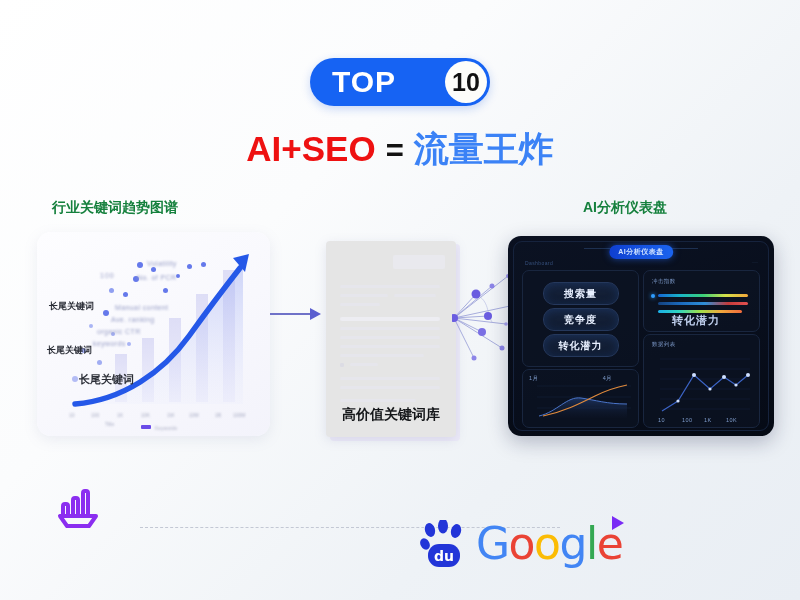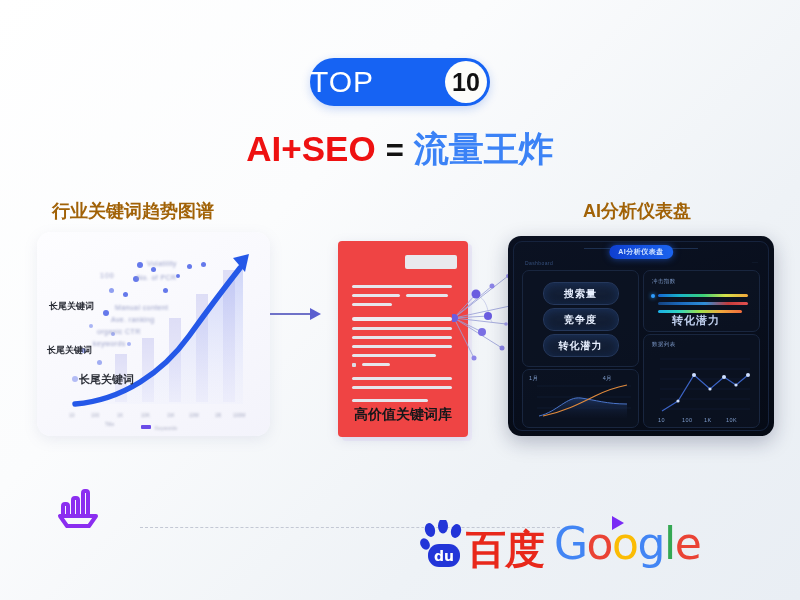--- a/index.html
+++ b/index.html
@@ -13,41 +13,41 @@
   .stage{position:absolute;inset:0;}
 
   
   .top-badge{
     position:absolute;left:310px;top:58px;width:180px;height:48px;
     background:#1663f3;border-radius:26px;
     box-shadow:0 3px 10px rgba(20,80,220,.22);
     display:flex;align-items:center;
   }
   .top-badge .tb-label{
-    color:#ffffff;font-size:30px;font-weight:normal;letter-spacing:1px;
-    line-height:1;
+    color:#ffffff;font-size:30px;font-weight:bold;letter-spacing:1px;
+    margin-left:22px;line-height:1;
   }
   .top-badge .tb-circle{
     position:absolute;right:3px;top:3px;width:42px;height:42px;
     background:#fdfdfa;border-radius:50%;
     display:flex;align-items:center;justify-content:center;
   }
   .top-badge .tb-num{color:#111;font-size:25px;font-weight:bold;line-height:1;}
 
   
   .headline{
     position:absolute;left:0;right:0;top:126px;text-align:center;
     font-size:35px;font-weight:bold;letter-spacing:0px;white-space:nowrap;
   }
   .h-red{color:#ee1111;}
   .h-eq{color:#121212;margin:0 10px;font-size:31px;}
   .h-purple{color:#3b82f6;}
 
   
-  .sec-title{position:absolute;font-size:18px;font-weight:bold;color:#a16207;white-space:nowrap;}
+  .sec-title{position:absolute;font-size:14px;font-weight:bold;color:#15803d;white-space:nowrap;}
   #title-left{left:52px;top:199px;}
   #title-right{left:583px;top:199px;}
 
   
   .left-card{
     position:absolute;left:37px;top:232px;width:233px;height:204px;
     background:linear-gradient(150deg,#fdfdff 0%,#f8f8fd 55%,#f3f3fb 100%);
     border-radius:14px;box-shadow:0 4px 14px rgba(120,130,170,.13);
     overflow:hidden;filter:blur(.15px);
   }
@@ -62,23 +62,22 @@
     position:absolute;color:#2c2f38;font-size:9px;font-weight:bold;
     white-space:nowrap;filter:blur(.25px);
   }
   .axis-lbl{position:absolute;bottom:18px;font-size:5px;color:#a9adc4;filter:blur(.8px);white-space:nowrap;}
   .legend-sq{position:absolute;left:104px;bottom:7px;width:10px;height:4px;background:#6a4ce8;border-radius:1px;}
   .legend-tx{position:absolute;left:118px;bottom:5px;font-size:5px;color:#b0b3c7;filter:blur(.8px);}
 
   
   .doc-card{
     position:absolute;left:326px;top:241px;width:130px;height:196px;
-    background:#ef4444;border-radius:4px;
+    background:#e5e5e5;border-radius:4px;
     box-shadow:0 3px 12px rgba(120,130,170,.18);
-    margin-left:12px;
   }
   .doc-card:after{
     content:"";position:absolute;right:-4px;top:3px;bottom:-4px;left:4px;
     background:#eceaf8;border-radius:4px;z-index:-1;
   }
   .doc-hdrblk{position:absolute;right:11px;top:14px;width:52px;height:14px;background:#e9e9ee;border-radius:2px;}
   .doc-line{position:absolute;height:3px;background:#e6e6ec;border-radius:2px;}
   .doc-bullet{position:absolute;width:4px;height:4px;border-radius:1px;background:#dcdce4;}
   .doc-label{
     position:absolute;left:0;right:0;bottom:13px;text-align:center;
@@ -379,21 +378,20 @@
       <svg width="46" height="50" viewBox="0 0 46 50" style="margin-bottom:-2px;">
         <g fill="#2235d8">
           <ellipse cx="10" cy="10" rx="5" ry="7" transform="rotate(-16 10 10)"></ellipse>
           <ellipse cx="23" cy="6" rx="5" ry="7.5"></ellipse>
           <ellipse cx="36" cy="11" rx="5" ry="7" transform="rotate(16 36 11)"></ellipse>
           <ellipse cx="5" cy="24" rx="4.5" ry="6" transform="rotate(-28 5 24)"></ellipse>
         </g>
         <rect x="8" y="24" width="32" height="23" rx="11" fill="#2235d8"></rect>
         <text x="24" y="41" font-family="DejaVu Sans, sans-serif" font-size="14" font-weight="bold" fill="#ffffff" text-anchor="middle">du</text>
       </svg>
-      <span class="baidu-cn">百度</span>
     </div>
 
     <div class="google">
       <span class="g1">G</span><span class="g2">o</span><span class="g3">o</span><span class="g4">g</span><span class="g5">l</span><span class="g6">e</span>
     </div>
 
   </div>
 
 </div>
 

